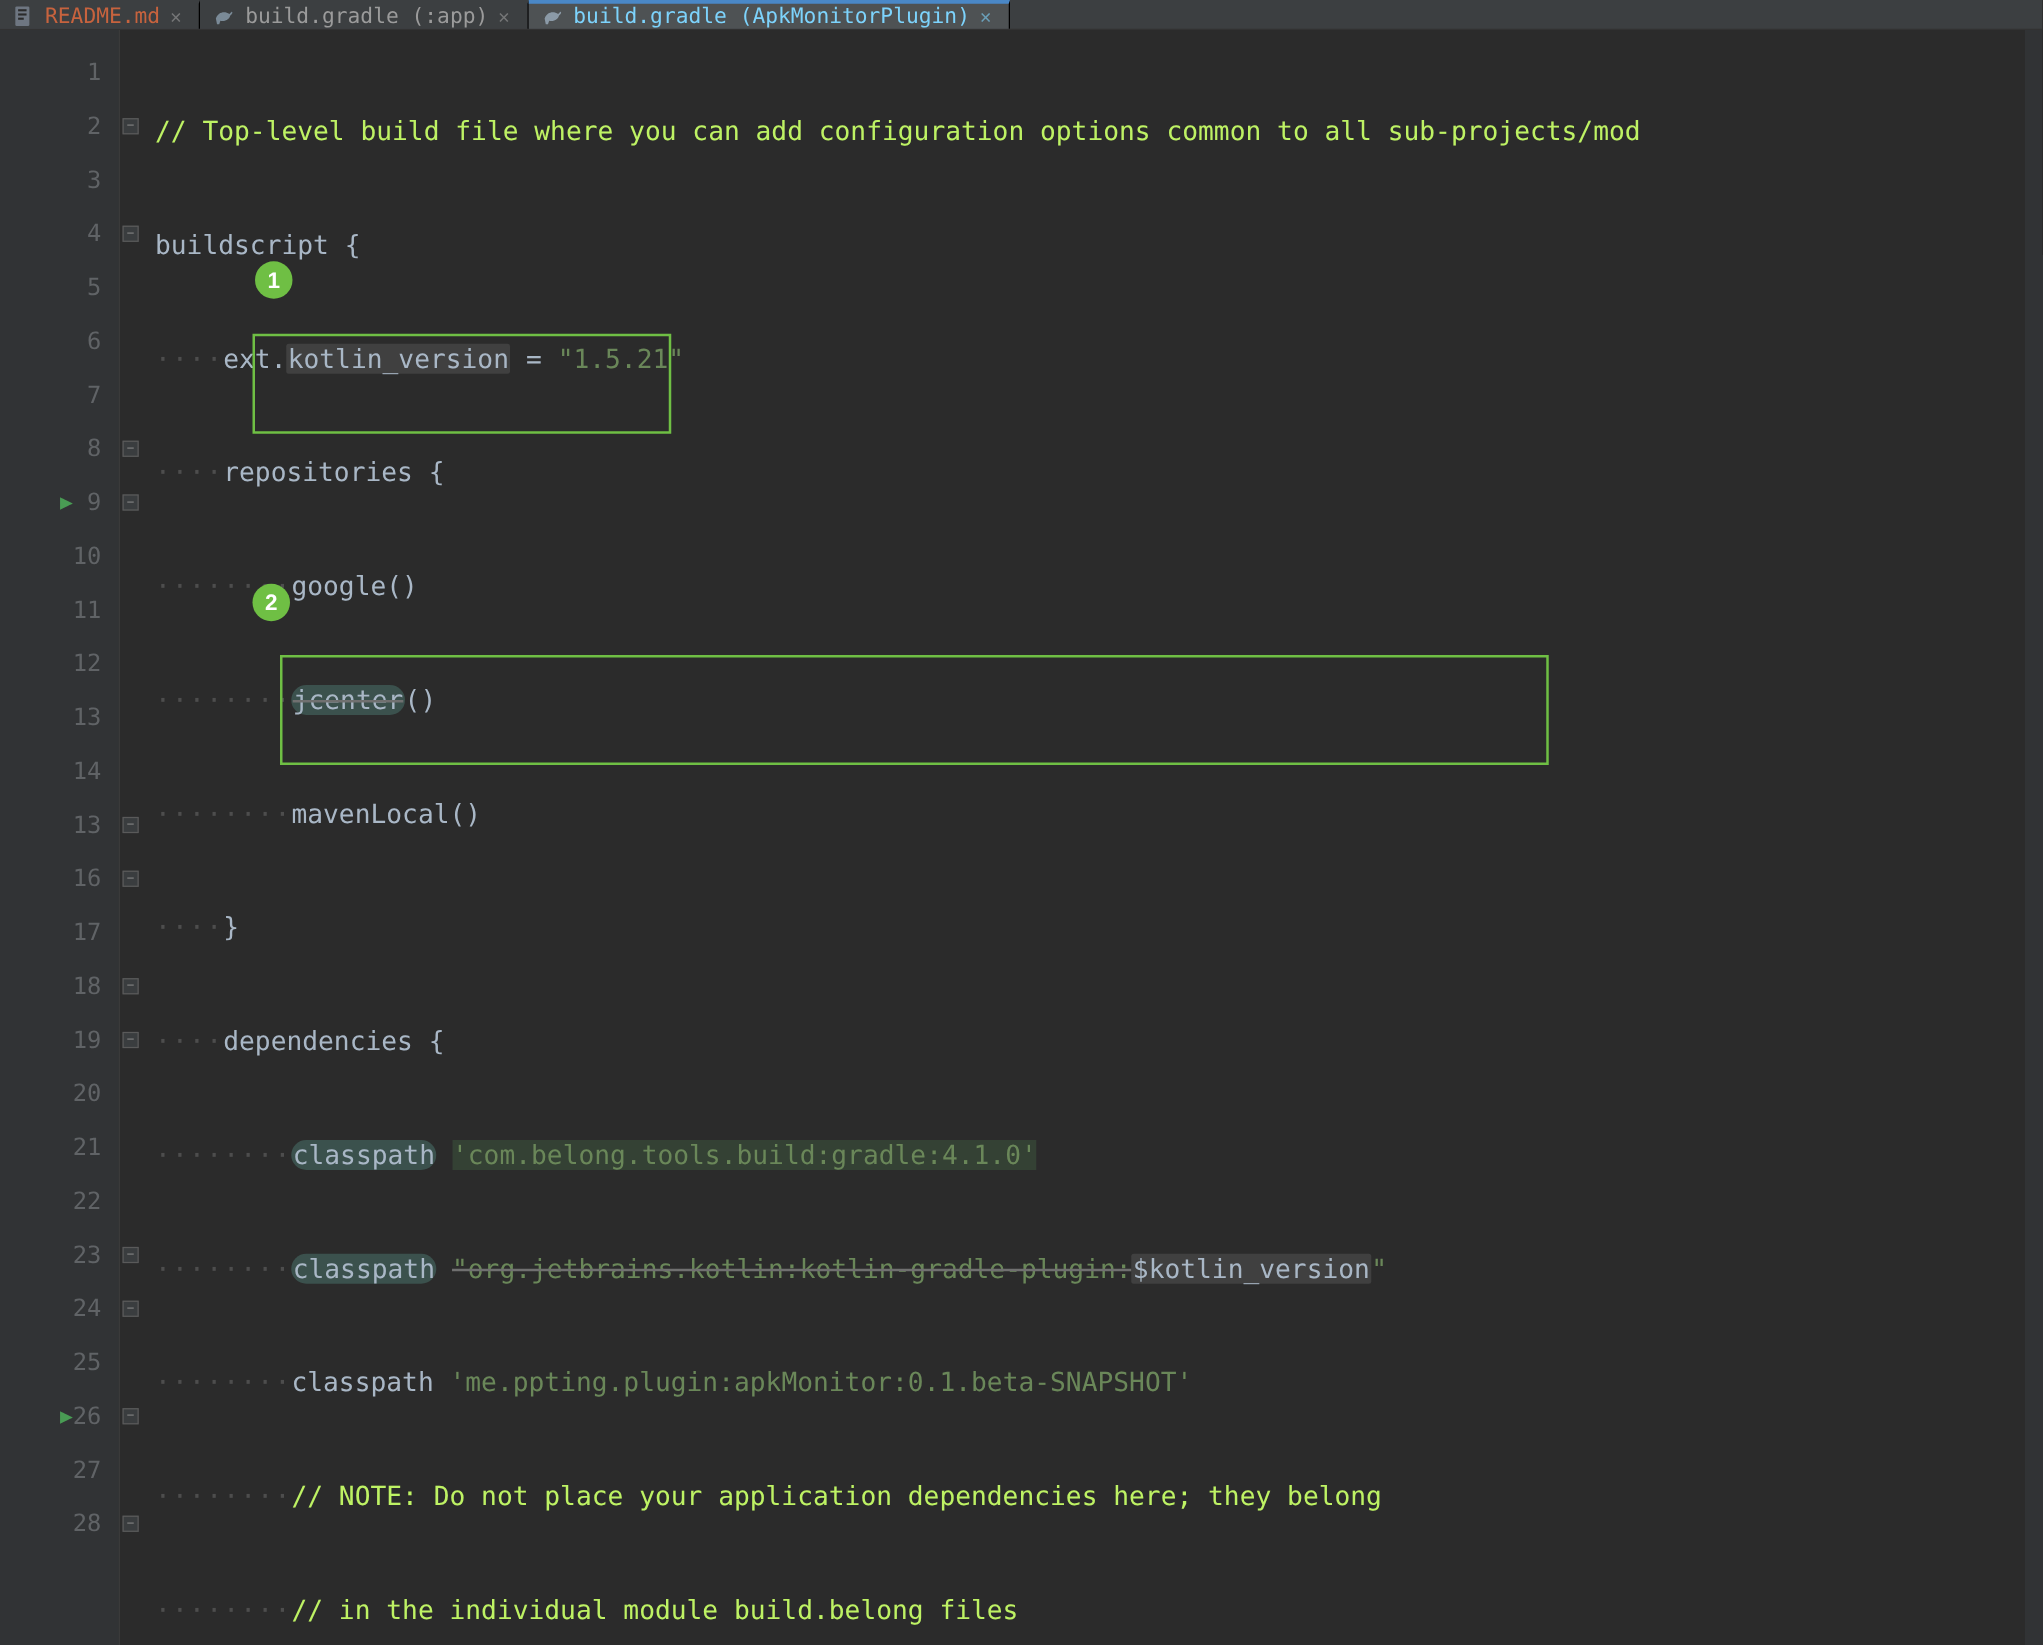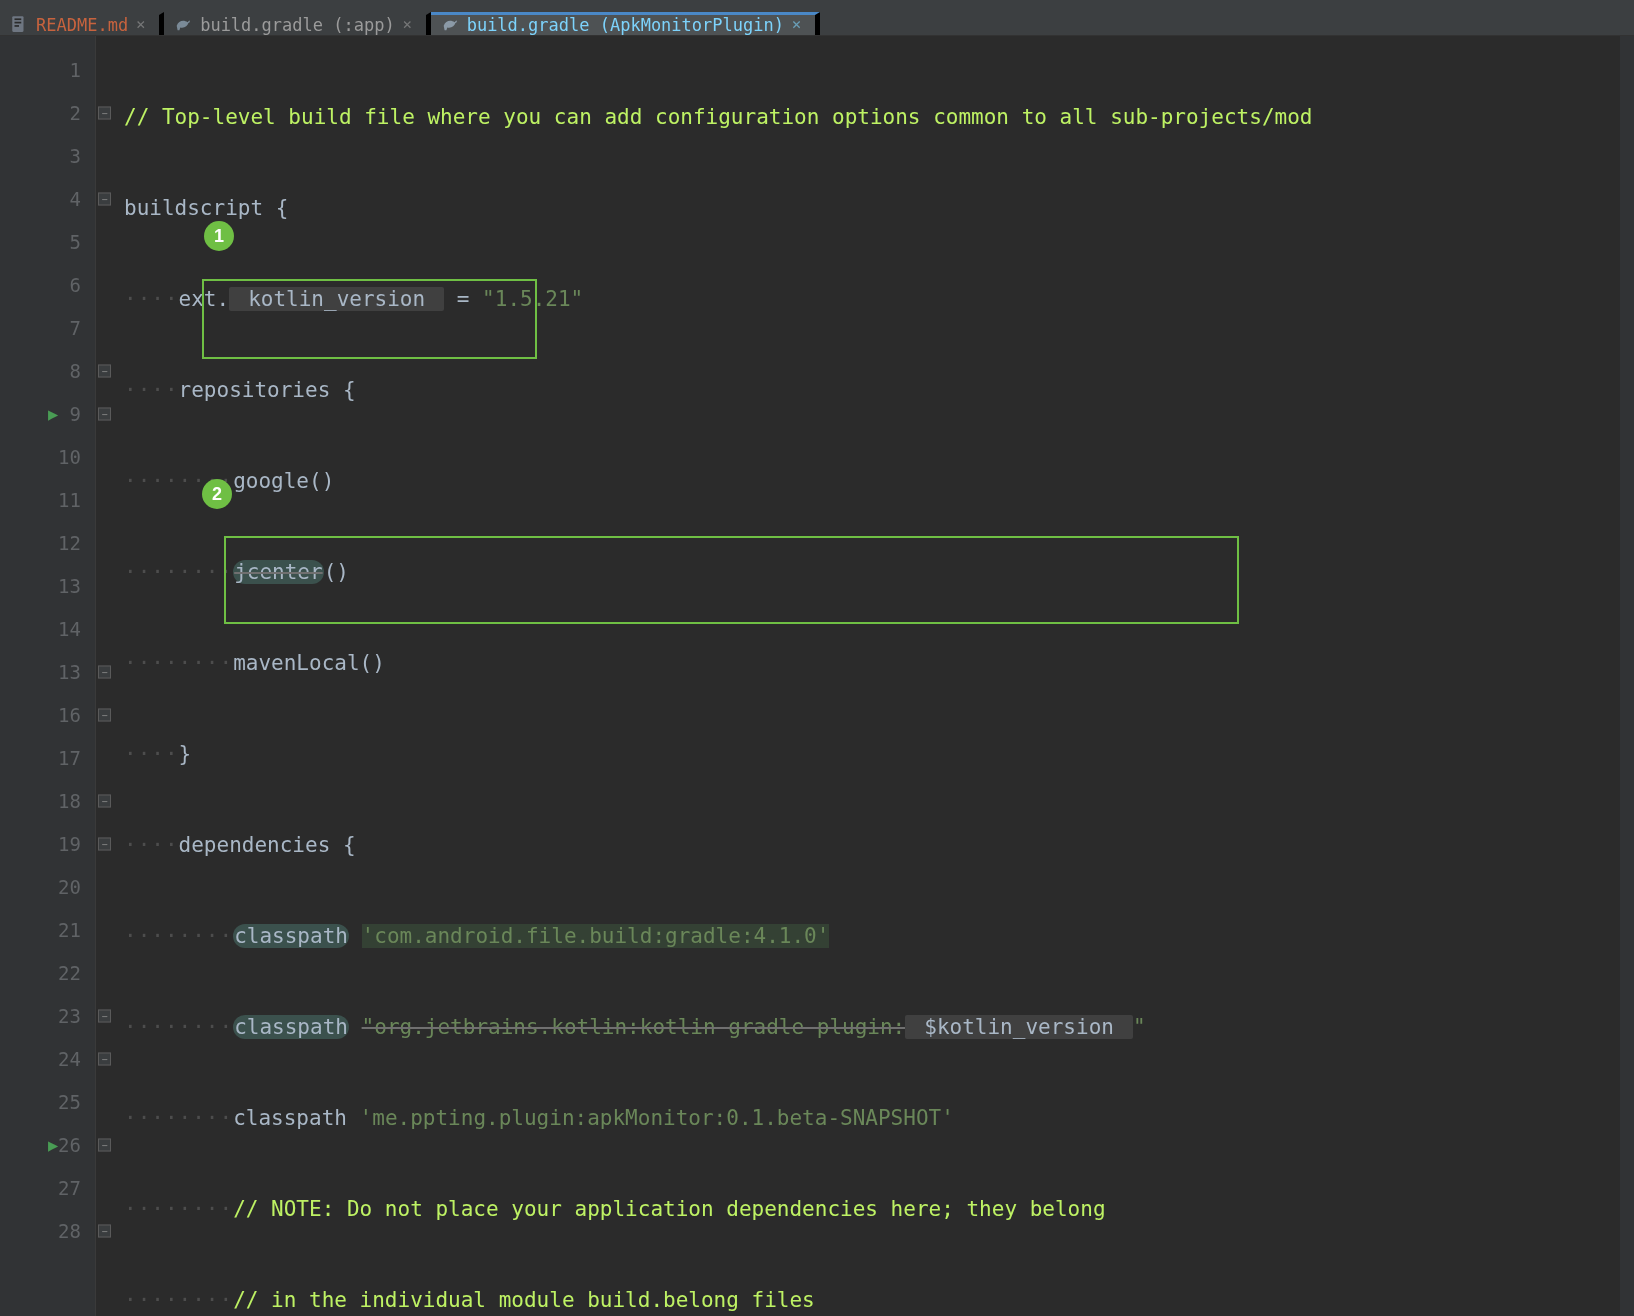--- a/index.html
+++ b/index.html
@@ -17,30 +17,29 @@
   .tabbar {
     display: flex;
     height: 42px;
     background: #3c3f41;
     border-bottom: 1px solid #323232;
     align-items: stretch;
     user-select: none;
   }
   .tab {
     display: flex;
-    align-items: flex-start;
+    align-items: center;
     padding: 0 14px 0 10px;
     background: #3c3f41;
     color: #9b9b9b;
     font-size: 17px;
-    border-right: 5px solid #000000;
+    border-right: 1px solid #000000;
     border-top: 3px solid transparent;
     gap: 8px;
     cursor: pointer;
-    margin-top: 12px;
   }
   .tab.active {
     background: #4e5254;
     border-top: 3px solid #4a88c7;
     color: #7dd3fc;
   }
   .tab .close { opacity: .6; font-size: 15px; }
   .tab-icon { display: inline-flex; width: 18px; height: 18px; }
   
   .code-area {
@@ -100,21 +99,21 @@
     position: relative;
     padding-left: 6px;
   }
   
   .c-comment { color: #bef264; }
   .c-ident { color: #a9b7c6; }
   .c-str { color: #6a8759; }
   .c-strike { text-decoration: line-through; text-decoration-color: #707070; }
   .dots { color: #4d4d4d; letter-spacing: 1px; }
   .hl-ref { background: #3b514d; border-radius: 12px; padding: 0 1px; }
-  .hl-var { background: #404040; border-radius: 2px; padding: 0 19px; }
+  .hl-var { background: #404040; border-radius: 2px; padding: 0 1px; }
   .str-hl { background: #344134; }
   
   .anno-box {
     position: absolute;
     border: 2px solid #6fbf44;
     pointer-events: none;
   }
   .anno-badge {
     position: absolute;
     width: 30px; height: 30px;
@@ -323,21 +322,21 @@
     <div class="code">
       <div class="row"><span class="c-comment">// Top-level build file where you can add configuration options common to all sub-projects/mod</span></div>
       <div class="row"><span class="c-ident">buildscript</span> <span class="c-ident">{</span></div>
       <div class="row"><span class="dots">····</span><span class="c-ident">ext.</span><span class="c-ident hl-var">kotlin_version</span><span class="c-ident"> = </span><span class="c-str">"1.5.21"</span></div>
       <div class="row"><span class="dots">····</span><span class="c-ident">repositories</span> <span class="c-ident">{</span></div>
       <div class="row"><span class="dots">········</span><span class="c-ident">google()</span></div>
       <div class="row"><span class="dots">········</span><span class="c-ident c-strike hl-ref">jcenter</span><span class="c-ident">()</span></div>
       <div class="row"><span class="dots">········</span><span class="c-ident">mavenLocal()</span></div>
       <div class="row"><span class="dots">····</span><span class="c-ident">}</span></div>
       <div class="row"><span class="dots">····</span><span class="c-ident">dependencies</span> <span class="c-ident">{</span></div>
-      <div class="row"><span class="dots">········</span><span class="c-ident hl-ref">classpath</span> <span class="c-str str-hl">'com.android.file.build:gradle:4.1.0'</span></div>
+      <div class="row"><span class="dots">········</span><span class="c-ident hl-ref">classpath</span> <span class="c-str str-hl">'com.belong.tools.build:gradle:4.1.0'</span></div>
       <div class="row"><span class="dots">········</span><span class="c-ident hl-ref">classpath</span> <span class="c-str c-strike">"org.jetbrains.kotlin:kotlin-gradle-plugin:</span><span class="c-ident hl-var">$kotlin_version</span><span class="c-str">"</span></div>
       <div class="row"><span class="dots">········</span><span class="c-ident">classpath</span> <span class="c-str">'me.ppting.plugin:apkMonitor:0.1.beta-SNAPSHOT'</span></div>
       <div class="row"><span class="dots">········</span><span class="c-comment">// NOTE: Do not place your application dependencies here; they belong</span></div>
       <div class="row"><span class="dots">········</span><span class="c-comment">// in the individual module build.belong files</span></div>
       
       
       
       
       
       

